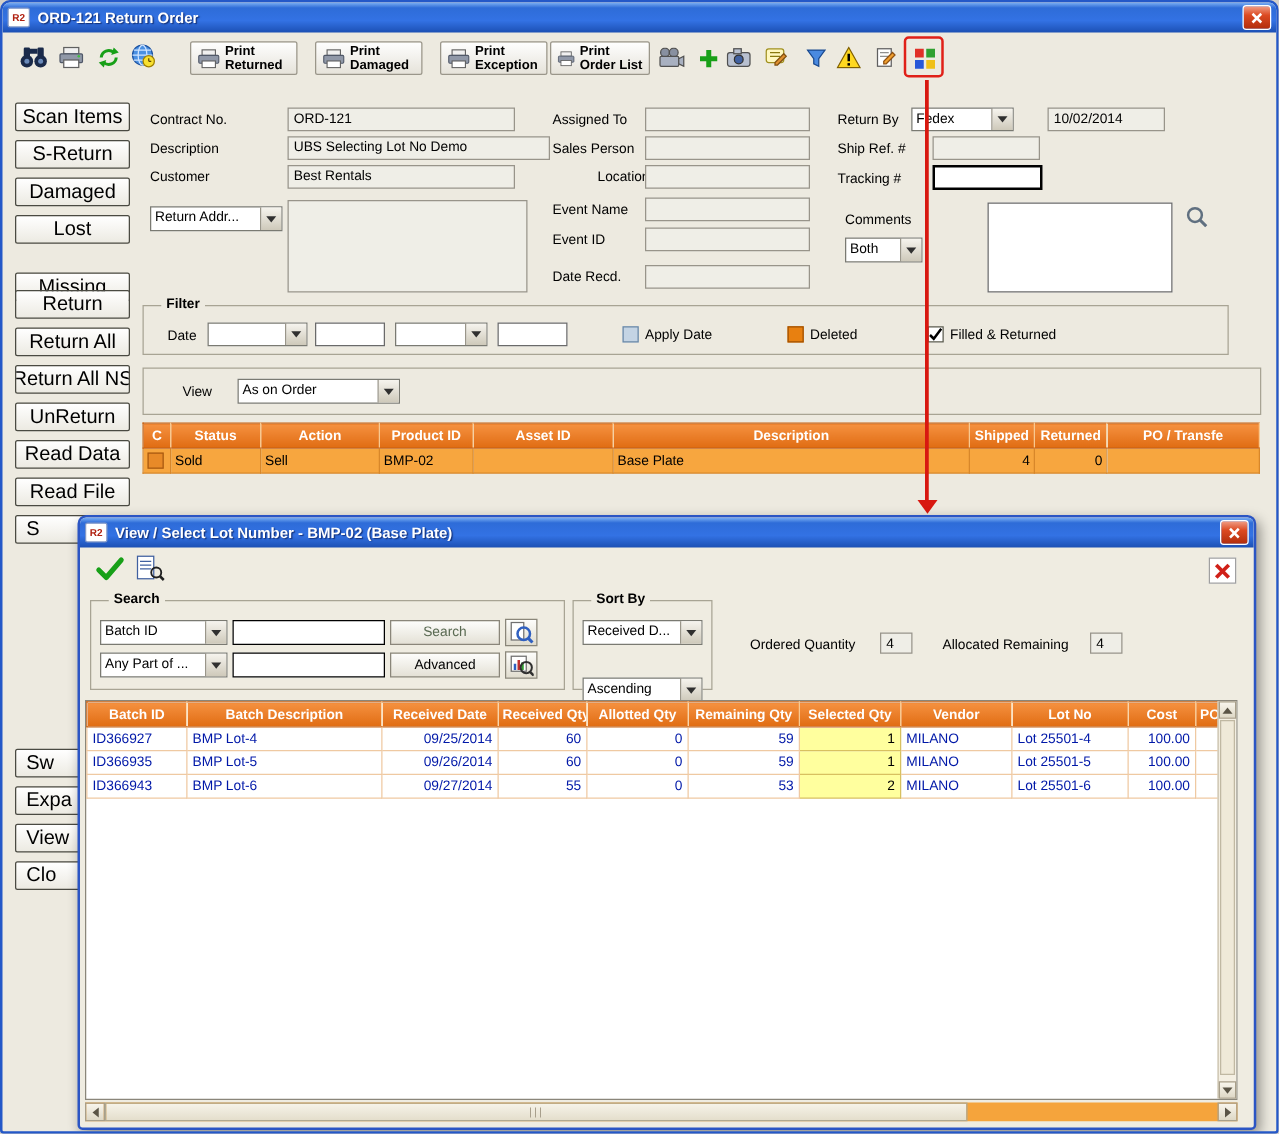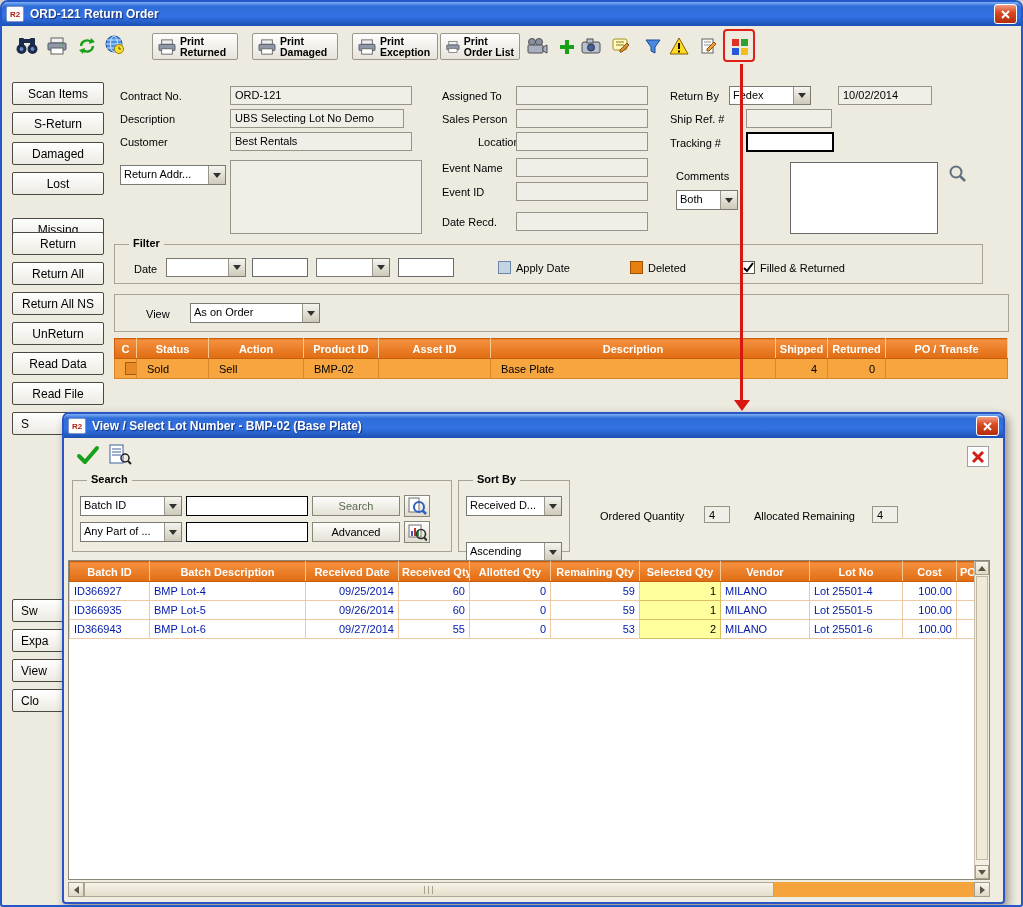--- a/index.html
+++ b/index.html
@@ -5,37 +5,37 @@
   html,body{margin:0;padding:0;background:#D4D0C8;font-family:"Liberation Sans",sans-serif;font-size:11px;color:#000;}
   .stage{position:relative;width:1023px;height:907px;overflow:hidden;}
   .window{position:absolute;inset:0;background:#EDEAE0;border:2px solid #2458C8;border-radius:8px 8px 3px 3px;box-sizing:border-box;overflow:hidden;}
   .titlebar{position:absolute;left:0;top:0;right:0;height:24px;background:linear-gradient(180deg,#7CB0F4 0%,#2E6CD8 18%,#3372E4 60%,#1C50B4 100%);display:flex;align-items:center;padding:0 4px;box-sizing:border-box;}
   .badge{width:16px;height:14px;background:#fff;border:1px solid #8098C8;border-radius:2px;font-size:8px;font-weight:bold;color:#B02010;display:flex;align-items:center;justify-content:center;margin-right:6px;flex:none;}
   .wtitle{color:#fff;font-weight:bold;font-size:12px;text-shadow:1px 1px 1px rgba(10,30,90,.8);flex:1;white-space:nowrap;overflow:hidden;}
   .xbtn{width:21px;height:18px;border:1px solid #fff;border-radius:3px;background:linear-gradient(180deg,#F09E86,#DC4A22 40%,#B22D0C);display:flex;align-items:center;justify-content:center;flex:none;cursor:default;}
   .tbtn{position:absolute;width:26px;height:26px;display:flex;align-items:center;justify-content:center;}
   .pbtn{position:absolute;height:27px;background:linear-gradient(#FEFEFE,#E6E3DA);border:1px solid #9A968A;border-radius:2px;display:flex;align-items:center;gap:4px;padding:0 5px;box-sizing:border-box;}
   .plines{display:flex;flex-direction:column;line-height:11px;font-size:10.5px;font-weight:bold;white-space:nowrap;}
-  .sbtn{position:absolute;left:10px;width:90px;height:21px;background:linear-gradient(#FFFFFF,#ECEAE2);border:1px solid #4A4A42;border-radius:2px;display:flex;align-items:center;justify-content:center;font-size:12px;overflow:hidden;white-space:nowrap;}
+  .sbtn{position:absolute;left:10px;width:90px;height:21px;background:linear-gradient(#FFFFFF,#ECEAE2);border:1px solid #4A4A42;border-radius:2px;display:flex;align-items:center;justify-content:center;font-size:16px;overflow:hidden;white-space:nowrap;}
   .lbl{position:absolute;white-space:nowrap;}
   .tb{position:absolute;height:19px;background:#EFEEE7;border:1px solid #98948A;box-sizing:border-box;padding:2px 4px;font-size:11px;overflow:hidden;white-space:nowrap;}
   .tbw{background:#fff;border:1px solid #6A6A6A;}
   .dd{position:absolute;height:20px;background:#fff;border:1px solid #7A7A72;box-sizing:border-box;display:flex;align-items:stretch;}
   .dd-text{flex:1;padding:2px 3px;white-space:nowrap;overflow:hidden;font-size:11px;}
   .dd-btn{width:16px;background:linear-gradient(#F6F4EE,#CEC9BA);border-left:1px solid #9A968A;display:flex;align-items:center;justify-content:center;}
   .tri{width:0;height:0;border-left:4px solid transparent;border-right:4px solid transparent;border-top:5px solid #303030;}
   .gb{position:absolute;border:1px solid #A8A494;box-sizing:border-box;}
   .gb-title{position:absolute;top:-8px;left:14px;background:#EDEAE0;padding:0 4px;font-weight:bold;}
   .gb-title.dlg{background:#EFECE1;}
   .cb{position:absolute;width:13px;height:13px;border:1px solid #58584A;background:#fff;box-sizing:border-box;display:flex;align-items:center;justify-content:center;}
   .pushbtn{position:absolute;height:20px;background:linear-gradient(#FDFDFB,#E4E1D6);border:1px solid #8A867A;box-sizing:border-box;display:flex;align-items:center;justify-content:center;font-size:11px;}
   .iconbtn{position:absolute;width:26px;height:22px;background:linear-gradient(#FDFDFB,#E0DCCE);border:1px solid #8A867A;box-sizing:border-box;display:flex;align-items:center;justify-content:center;}
   .grid{position:absolute;border-collapse:collapse;table-layout:fixed;font-size:11px;}
   .grid th{background:linear-gradient(#F59140,#E06C12);color:#fff;font-weight:bold;height:19px;border:1px solid #C86010;border-right-color:#F8C890;padding:0 3px;white-space:nowrap;overflow:hidden;text-align:center;font-size:11px;}
-  .main-grid td{height:19px;border:1px solid #D8872A;padding:0 10px;background:#F7A63F;white-space:nowrap;overflow:hidden;}
+  .main-grid td{height:19px;border:1px solid #D8872A;padding:0 3px;background:#F7A63F;white-space:nowrap;overflow:hidden;}
   .dlg-grid td{height:18px;border:1px solid #EFC9A2;padding:0 4px;background:#fff;color:#0018A8;white-space:nowrap;overflow:hidden;}
   .dlg-grid td.qty-sel{background:#FFFF9E;color:#000;border-color:#D8C060;}
   td.num{text-align:right;}
   .dialog{position:absolute;left:60px;top:410px;width:943px;height:492px;background:#EFECE1;border:2px solid #2B55C4;border-radius:7px 7px 4px 4px;box-sizing:border-box;box-shadow:3px 4px 10px rgba(0,0,0,.4);overflow:hidden;z-index:100;}
   .dlg-body{position:absolute;inset:0;}
   .mini-cb{width:11px;height:11px;border:1px solid #A85A10;background:#E88A28;}
   .sc-box{position:absolute;background:linear-gradient(#F8F5EC,#DED8C6);border:1px solid #A89F8A;box-sizing:border-box;display:flex;align-items:center;justify-content:center;}
   .tri-l{width:0;height:0;border-top:4px solid transparent;border-bottom:4px solid transparent;border-right:5px solid #5A5446;}
   .tri-r{width:0;height:0;border-top:4px solid transparent;border-bottom:4px solid transparent;border-left:5px solid #5A5446;}
   .tri-u{width:0;height:0;border-left:4px solid transparent;border-right:4px solid transparent;border-bottom:5px solid #5A5446;}
@@ -251,21 +251,21 @@
   <div class="sbtn" style="top:657px;justify-content:flex-start;padding-left:8px;">
         <span>View</span>
       </div>
   <div class="sbtn" style="top:687px;justify-content:flex-start;padding-left:8px;">
         <span>Clo</span>
       </div>
 
   <div class="lbl" style="left:118px;top:88px;">Contract No.</div>
   <div class="tb" style="left:228px;top:84px;width:182px;">ORD-121</div>
   <div class="lbl" style="left:118px;top:111px;">Description</div>
-  <div class="tb" style="left:228px;top:107px;width:174px;">UBS Selecting Lot No Demo</div>
+  <div class="tb" style="left:228px;top:107px;width:210px;">UBS Selecting Lot No Demo</div>
   <div class="lbl" style="left:118px;top:134px;">Customer</div>
   <div class="tb" style="left:228px;top:130px;width:182px;">Best Rentals</div>
   <div class="dd" style="left:118px;top:163px;width:106px;">
     <span class="dd-text">Return Addr...</span>
     <span class="dd-btn">
           <span class="tri"></span>
         </span>
   </div>
   <div class="tb" style="left:228px;top:158px;width:192px;height:74px;"></div>
 

